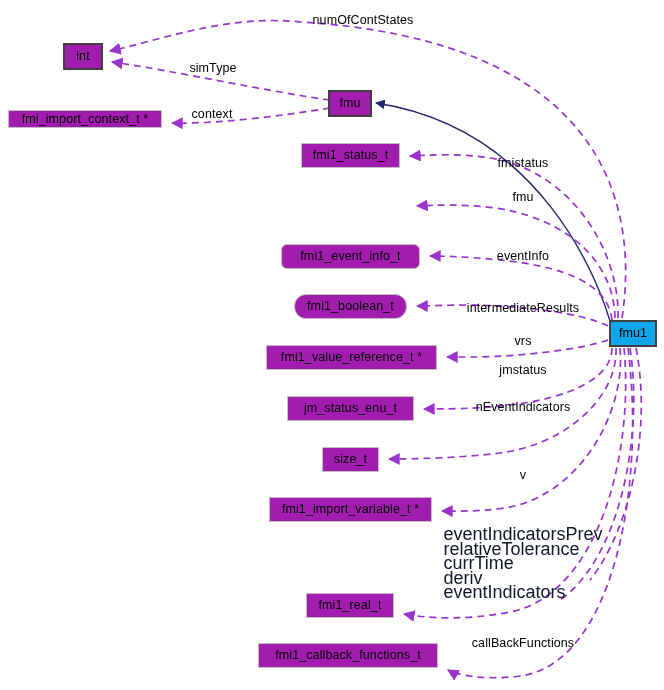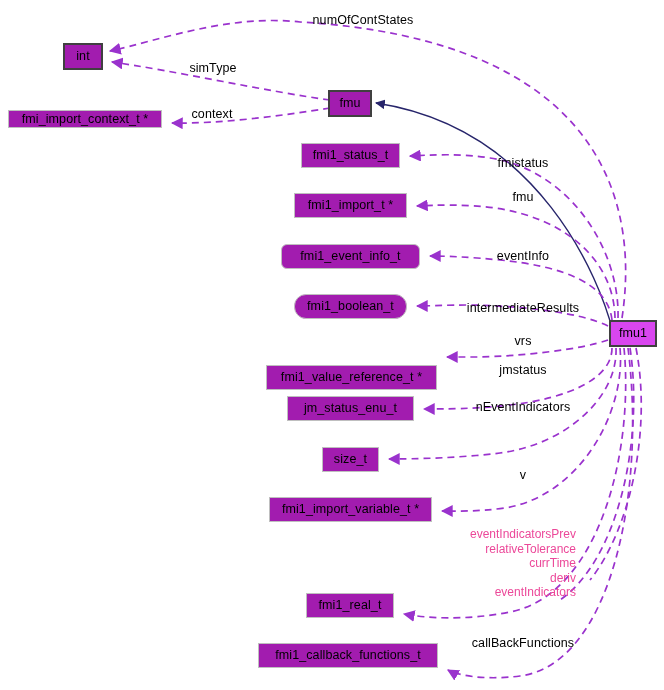--- a/index.html
+++ b/index.html
@@ -36,43 +36,43 @@
     align-items: center;
     justify-content: center;
     white-space: nowrap;
     letter-spacing: 0.1px;
   }
   .node.bold-border {
     border: 1px solid #404040;
     box-shadow: 0 0 0 1px #404040 inset;
   }
   .node.highlight {
-    background: #d946ef;
+    background: #0ea5e9;
     border: 1px solid #404040;
     box-shadow: 0 0 0 1px #404040 inset;
   }
   .edge-label {
     position: absolute;
     font-size: 12.5px;
     line-height: 14px;
     color: #000000;
     white-space: nowrap;
     letter-spacing: 0.1px;
   }
   .edge-label.centered {
     text-align: center;
     transform: translateX(-50%);
   }
   .label-stack {
     position: absolute;
-    text-align: right;
+    text-align: left;
     transform: translateX(-50%);
-    font-size: 12px;
+    font-size: 18px;
     line-height: 14.5px;
-    color: #ec4899;
+    color: #0f172a;
     white-space: nowrap;
   }
 </style>
 </head>
 <body>
 
 <div id="diagram">
 
   <svg id="edges" viewBox="0 0 664 690" width="664" height="690" xmlns="http://www.w3.org/2000/svg">
     <defs>
@@ -152,33 +152,30 @@
   </div>
 
   <div class="node bold-border" style="left:328px; top:90px; width:44px; height:27px;">
     <span>fmu</span>
   </div>
 
   <div class="node" style="left:301px; top:143px; width:99px; height:25px;">
     <span>fmi1_status_t</span>
   </div>
 
-  <div class="node" style="left:294px; top:193px; width:113px; height:25px;">
-    <span>fmi1_import_t *</span>
-  </div>
 
   <div class="node" style="left:281px; top:244px; width:139px; height:25px;border-radius:6px;">
     <span>fmi1_event_info_t</span>
   </div>
 
   <div class="node" style="left:294px; top:294px; width:113px; height:25px;border-radius:12px;">
     <span>fmi1_boolean_t</span>
   </div>
 
-  <div class="node" style="left:266px; top:345px; width:171px; height:25px;margin-top:20px;">
+  <div class="node" style="left:266px; top:345px; width:171px; height:25px;">
     <span>fmi1_value_reference_t *</span>
   </div>
 
   <div class="node" style="left:287px; top:396px; width:127px; height:25px;justify-content:center;">
     <span>jm_status_enu_t</span>
   </div>
 
   <div class="node" style="left:322px; top:447px; width:57px; height:25px;">
     <span>size_t</span>
   </div>

